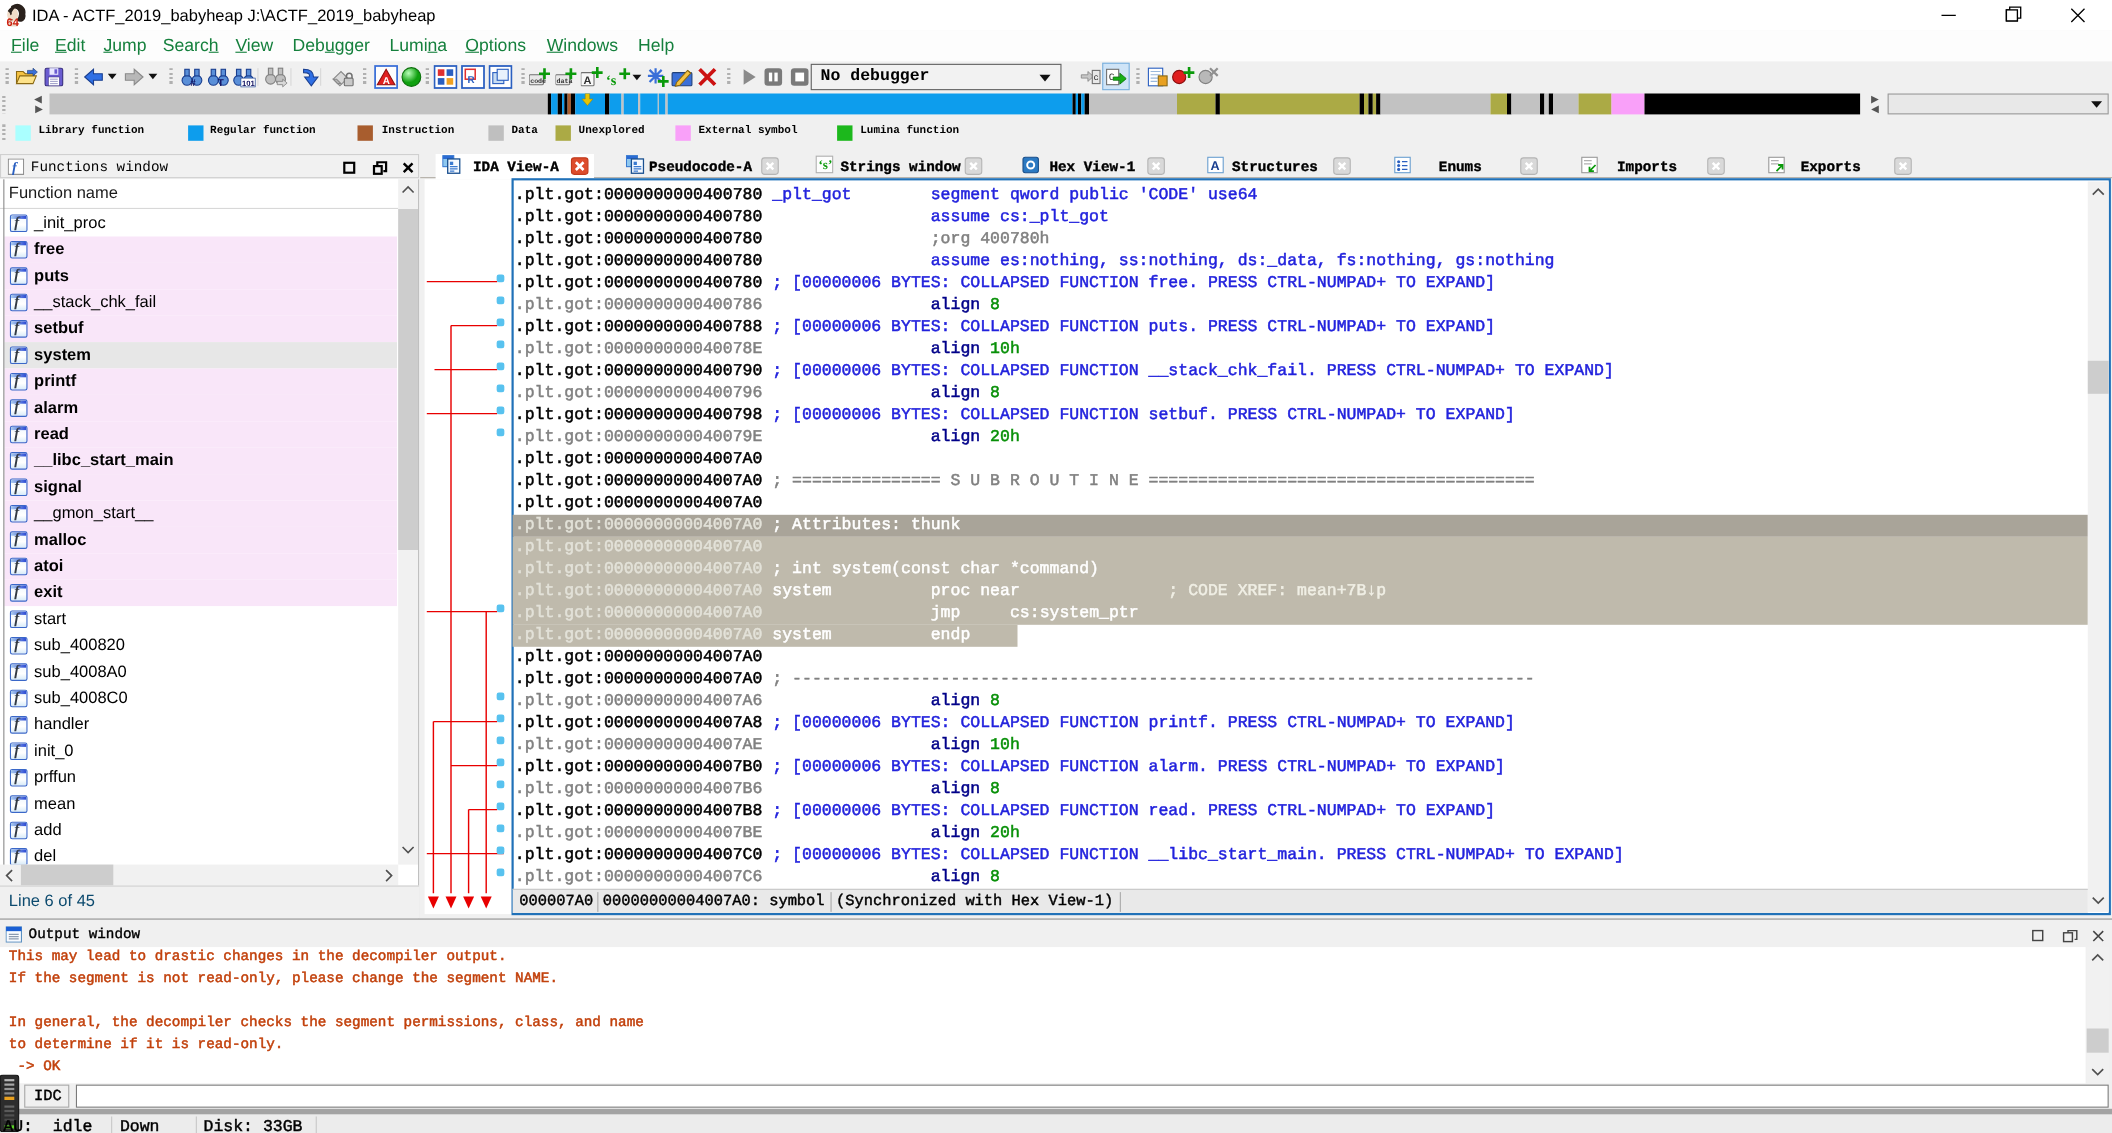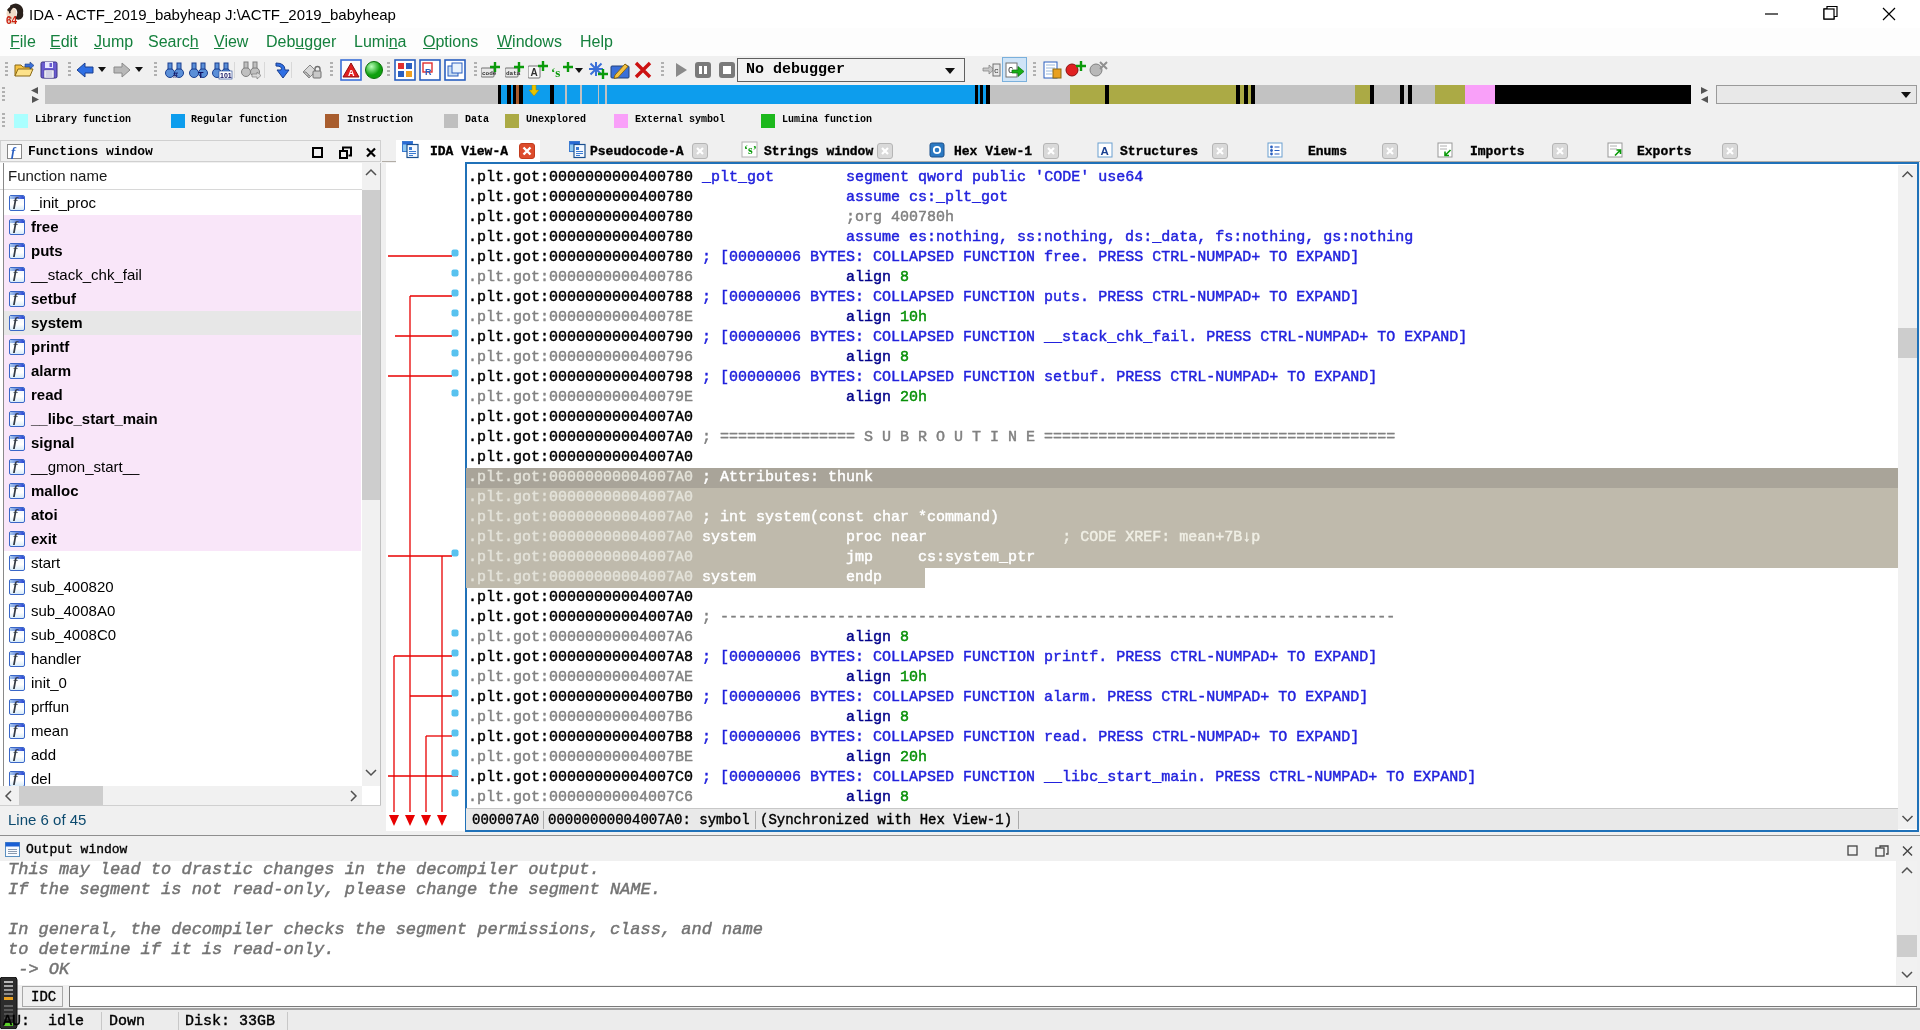--- a/index.html
+++ b/index.html
@@ -58,26 +58,26 @@
 .dsep{position:absolute;top:2px;width:1px;height:18px;background:#aaaaaa;}
 .dl{position:absolute;left:468px;white-space:pre;font-family:"Liberation Mono",monospace;
  font-size:15px;line-height:20px;font-weight:400;-webkit-text-stroke:0.45px;height:20px;}
 .selbg{position:absolute;left:466px;}
 .k{color:#000000;} .g{color:#808080;} .b{color:#2222dd;} .n{color:#000089;}
 .gr{color:#089008;} .w{color:#ffffff;} .wa{color:#e3e2d9;} .wc{color:#f0efe5;}
 
 #outwin{left:0;top:836px;width:1920px;height:194px;background:#f0f0f0;}
 #outtitle{left:0;top:835px;width:1920px;height:26px;background:#f0f0f0;border-top:1px solid #8f8f8f;}
 #outtxt{left:0;top:861px;width:1896px;height:124px;background:#ffffff;overflow:hidden;}
-#outtxt pre{position:absolute;left:8px;top:-1px;font-family:"Liberation Mono",monospace;font-size:17px;line-height:20px;font-weight:400;-webkit-text-stroke:0.45px;color:#737373;font-style:italic;}
+#outtxt pre{position:absolute;left:8px;top:-1px;font-family:"Liberation Mono",monospace;font-size:13px;line-height:20px;font-weight:400;-webkit-text-stroke:0.45px;color:#c2410c;}
 #idcrow{left:0;top:985px;width:1920px;height:23px;background:#f0f0f0;}
 #idcbtn{left:22px;top:986px;width:41px;height:21px;background:#f0f0f0;border:1px solid #a8a8a8;}
 #idcbtn span{position:absolute;left:8px;top:2px;font-size:14px;font-weight:400;-webkit-text-stroke:0.4px;font-family:"Liberation Mono",monospace;}
 #idcinput{left:69px;top:986px;width:1848px;height:21px;background:#fff;border:1px solid #7a7a7a;}
-#statusbar{left:0;top:1008px;width:1920px;height:22px;background:#ececec;border-top:2px solid #a3a3a3;}
+#statusbar{left:0;top:1008px;width:1920px;height:22px;background:#ececec;border-top:5px solid #a3a3a3;}
 
 .stc{position:absolute;top:3px;z-index:6;font-size:15px;font-weight:400;-webkit-text-stroke:0.4px;font-family:"Liberation Mono",monospace;color:#000;}
 .stsep{position:absolute;top:2px;width:1px;height:18px;background:#c8c8c8;}
 </style></head><body>
 
 <div class="abs" id="titlebar">
 <svg class="abs" style="left:3px;top:3px" width="22" height="22">
 <path d="M8 2 Q13 -1 17 2 Q21 5 20 10 Q21 14 18 16 Q14 18 12 15 Q15 12 14 8 Q13 4 8 5 Q6 3 8 2Z" fill="#2a211c"></path>
 <ellipse cx="8.5" cy="10.5" rx="5" ry="6.5" fill="#f0dcc8"></ellipse>
 <path d="M4 7 Q8 1 14 4 Q10 4 9 6 Q7 8 7 11 Q6 8 4 7Z" fill="#2a211c"></path>
@@ -377,21 +377,21 @@
 <div class="lsq" style="left:614px;background:#f9a0f9"></div>
 <span class="llab" style="left:635px">External symbol</span>
 <div class="lsq" style="left:761px;background:#1cb81c"></div>
 <span class="llab" style="left:782px">Lumina function</span>
 <div class="abs" id="tabrow"></div>
 <div class="abs" id="fwtitle">
 <svg class="abs" style="left:6px;top:3px" width="15" height="15">
       <rect x="0.5" y="0.5" width="14" height="14" fill="#fff" stroke="#888"></rect>
       <text x="4" y="12" font-size="13" font-style="italic" font-weight="bold" fill="#2a5fc0" font-family="Liberation Serif">f</text>
     </svg>
-<span class="abs mono" style="left:27px;top:3px;font-size:13px;font-weight:bold">Functions window</span>
+<span class="abs mono" style="left:27px;top:3px;font-size:13px;font-weight:normal">Functions window</span>
 <svg class="abs" style="left:305px;top:3px" width="75" height="17">
 <rect x="7" y="4" width="9" height="9" fill="none" stroke="#000" stroke-width="2"></rect>
 <path d="M37 6 v-2.5 h8 v8 h-2.5" fill="none" stroke="#000" stroke-width="2"></path>
       <rect x="34" y="7" width="7" height="7" fill="#f1f1f1" stroke="#000" stroke-width="2"></rect>
 <path d="M61 4.5 l8 8 M69 4.5 l-8 8" stroke="#000" stroke-width="2.2"></path>
     </svg>
 </div>
 <div class="abs" style="left:382px;top:161px;width:1538px;height:1px;background:#b2ada6"></div>
 <div class="abs" style="left:396px;top:140px;width:144px;height:23px;background:#fff"></div>
 <div class="tab" style="left:396px;width:144px">

